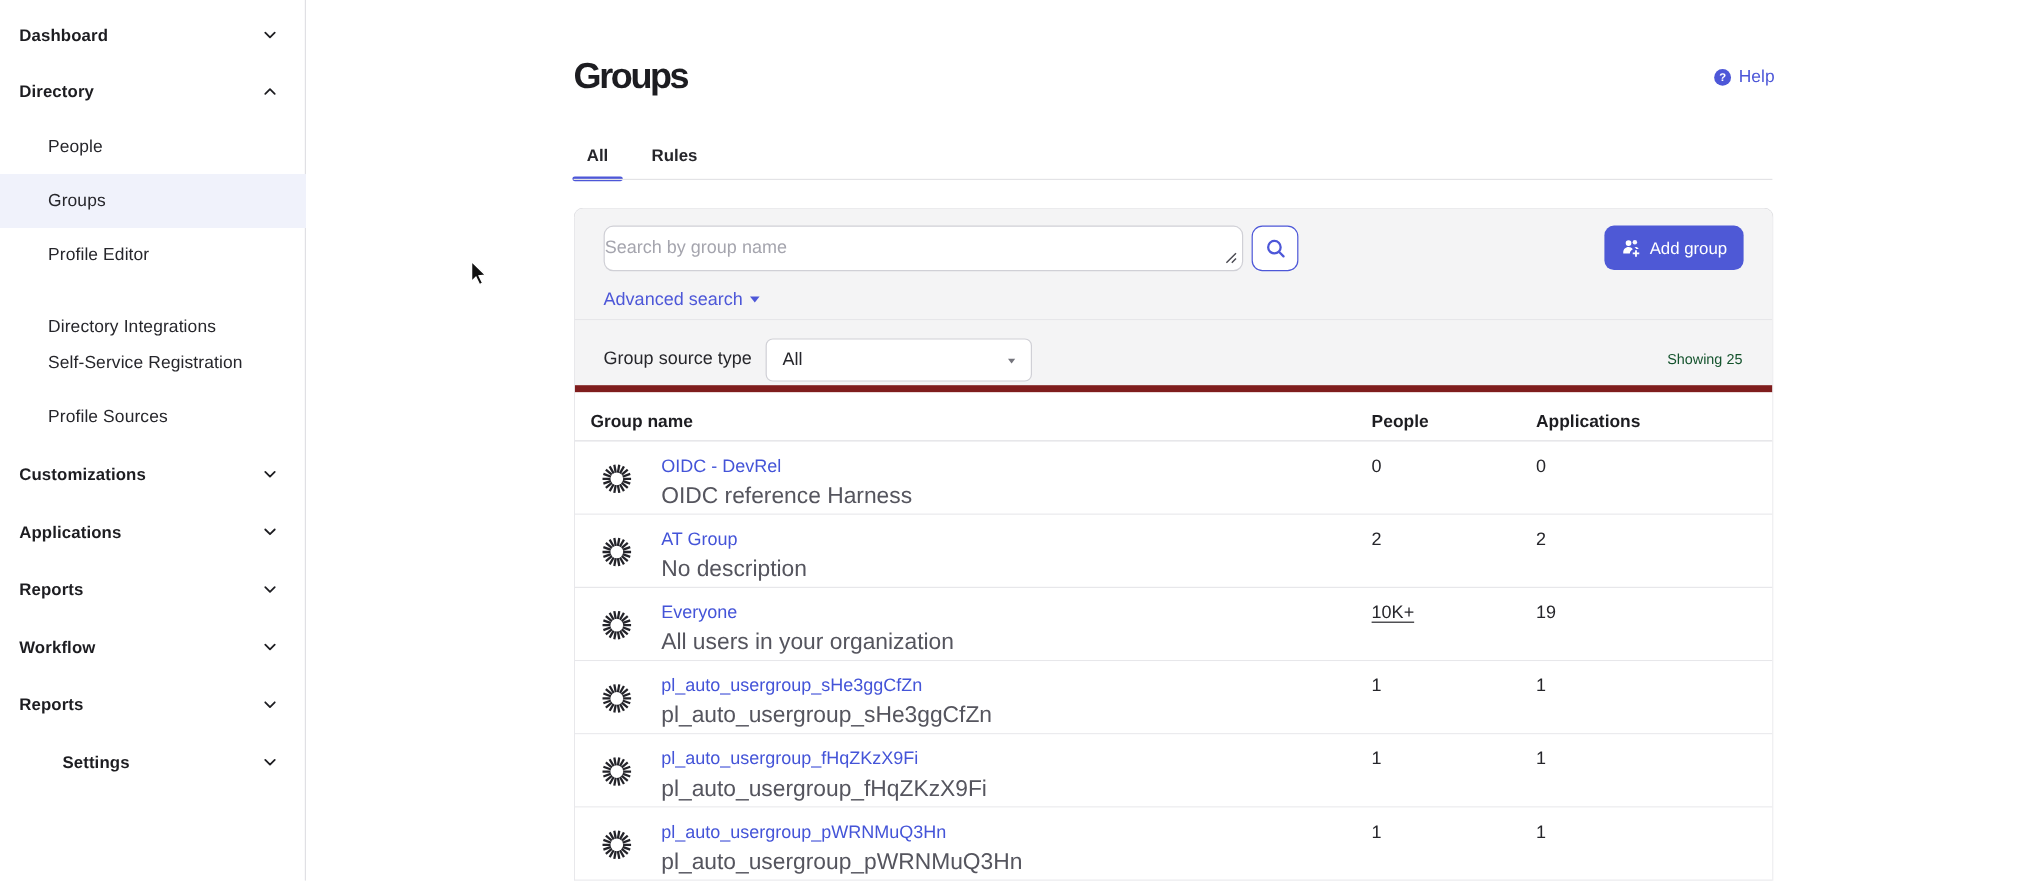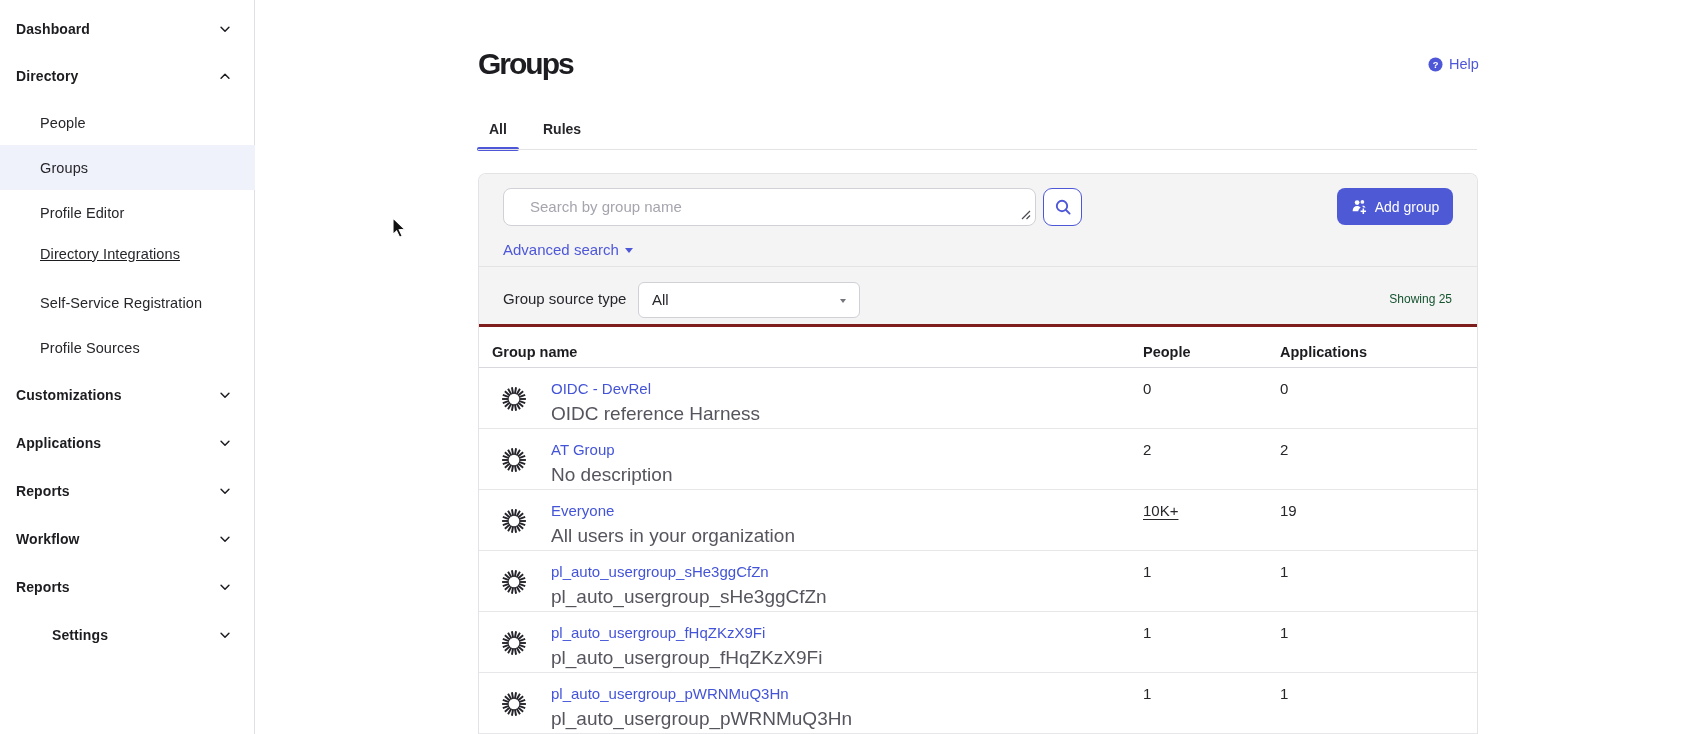--- a/index.html
+++ b/index.html
@@ -17,27 +17,27 @@
 h1{position:absolute;left:222px;top:47px;font-size:30px;letter-spacing:-2px;color:#1d1d21;}
 #help{position:absolute;left:1172px;top:56px;width:60px;display:flex;align-items:center;color:#4d57d8;font-size:14.5px;}
 #help svg{margin-right:6px;}
 
 .tab{position:absolute;top:121px;font-size:14px;font-weight:bold;color:#26262b;}
 #tabline{position:absolute;left:222px;top:149px;width:999px;height:1px;background:#e3e3e6;}
 #tabsel{position:absolute;left:221px;top:147px;width:42px;height:3.5px;background:#4d57d8;border-radius:2px;}
 
 #panel{position:absolute;left:222px;top:173px;width:1000px;height:600px;border:1px solid #e3e3e6;border-bottom:none;border-radius:8px 8px 0 0;overflow:hidden;background:#fff;}
 #sec1{position:relative;background:#f4f4f5;height:93px;border-bottom:1px solid #e3e3e6;}
-#sbox{position:absolute;left:24px;top:14px;width:533px;height:38px;background:#fff;border:1px solid #d0d0d6;border-radius:8px;font-size:15px;color:#a5a5ae;line-height:36px;padding-left:26px;}
+#sbox{position:absolute;left:24px;top:14px;width:533px;height:38px;background:#fff;border:1px solid #d0d0d6;border-radius:8px;font-size:15px;color:#a5a5ae;line-height:36px;padding-left:0;}
 #grip{position:absolute;right:4px;bottom:5px;}
 #sbtn{position:absolute;left:564px;top:14px;width:39px;height:38px;background:#fff;border:1.5px solid #4d57d8;border-radius:9px;display:flex;align-items:center;justify-content:center;}
 #addg{position:absolute;left:858px;top:14px;width:116px;height:37px;background:#4e59d6;border-radius:8px;color:#fff;font-size:14px;font-weight:normal;display:flex;align-items:center;justify-content:center;gap:7px;}
 #advs{position:absolute;left:24px;top:67px;font-size:15px;color:#4d57d8;}
 #advs .car{display:inline-block;margin-left:6px;width:0;height:0;border-left:4.5px solid transparent;border-right:4.5px solid transparent;border-top:5.5px solid #4d57d8;vertical-align:2px;}
-#sec2{position:relative;background:#f4f4f5;height:60px;border-bottom:3px solid #7f1d1d;}
+#sec2{position:relative;background:#f4f4f5;height:60px;border-bottom:6px solid #7f1d1d;}
 #sec2 .flabel{position:absolute;left:24px;top:0;height:64px;line-height:64px;font-size:15px;color:#26262b;}
 #fsel{position:absolute;left:159px;top:15px;width:222px;height:36px;background:#fff;border:1px solid #d0d0d6;border-radius:6px;font-size:15px;color:#26262b;line-height:34px;padding-left:13px;}
 #fsel .car{position:absolute;right:13px;top:16px;width:0;height:0;border-left:3.5px solid transparent;border-right:3.5px solid transparent;border-top:4.5px solid #74747c;}
 #showing{position:absolute;right:25px;top:0;height:64px;line-height:64px;font-size:12px;color:#14532d;}
 
 #thead{position:relative;height:41px;background:#fff;border-bottom:1px solid #d8d8dd;}
 .hc{position:absolute;top:0;height:51px;line-height:51px;font-size:14.5px;font-weight:bold;color:#1d1d21;}
 .row{position:relative;height:61px;border-bottom:1px solid #e7e7ea;background:#fff;}
 .row .gicon{position:absolute;left:22px;top:18px;}
 .row .nm{position:absolute;left:72px;top:12px;font-size:15px;color:#4454d8;}
@@ -63,21 +63,21 @@
     </div>
   <div class="nav sub" style="top:100px;height:45px;">
       <span class="lbl">People</span>
     </div>
   <div class="nav sub sel" style="top:145px;height:45px;">
       <span class="lbl">Groups</span>
     </div>
   <div class="nav sub" style="top:190px;height:45px;">
       <span class="lbl">Profile Editor</span>
     </div>
-  <div class="nav sub" style="top:231px;height:45px;text-decoration:underline;">
+  <div class="nav sub" style="top:250px;height:45px;">
       <span class="lbl">Directory Integrations</span>
     </div>
   <div class="nav sub" style="top:280px;height:45px;">
       <span class="lbl">Self-Service Registration</span>
     </div>
   <div class="nav sub" style="top:325px;height:46px;">
       <span class="lbl">Profile Sources</span>
     </div>
   <div class="nav" style="top:371px;height:47px;">
       <span class="lbl">Customizations</span>

